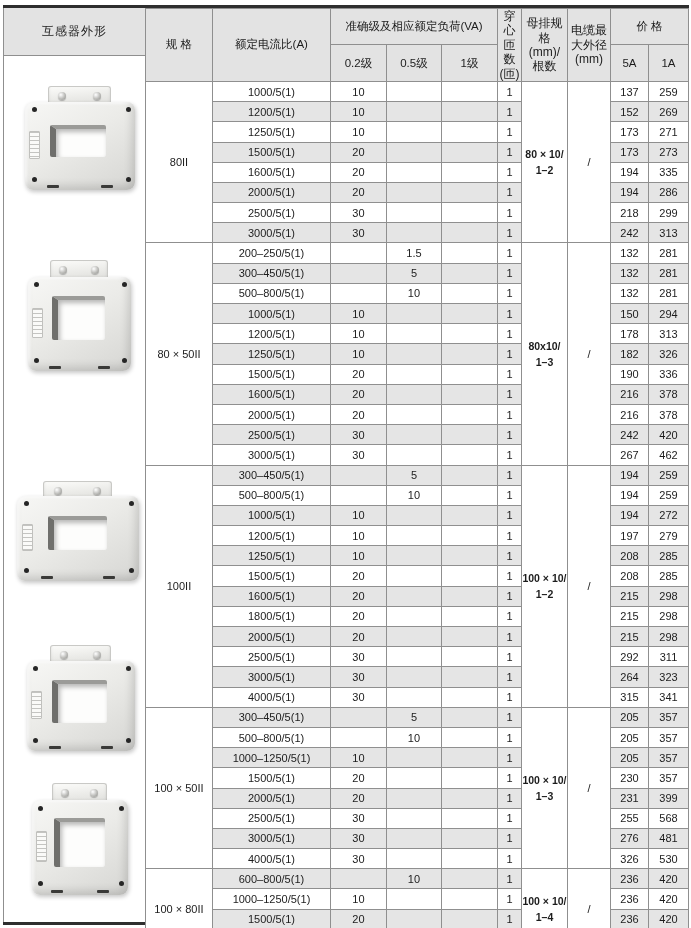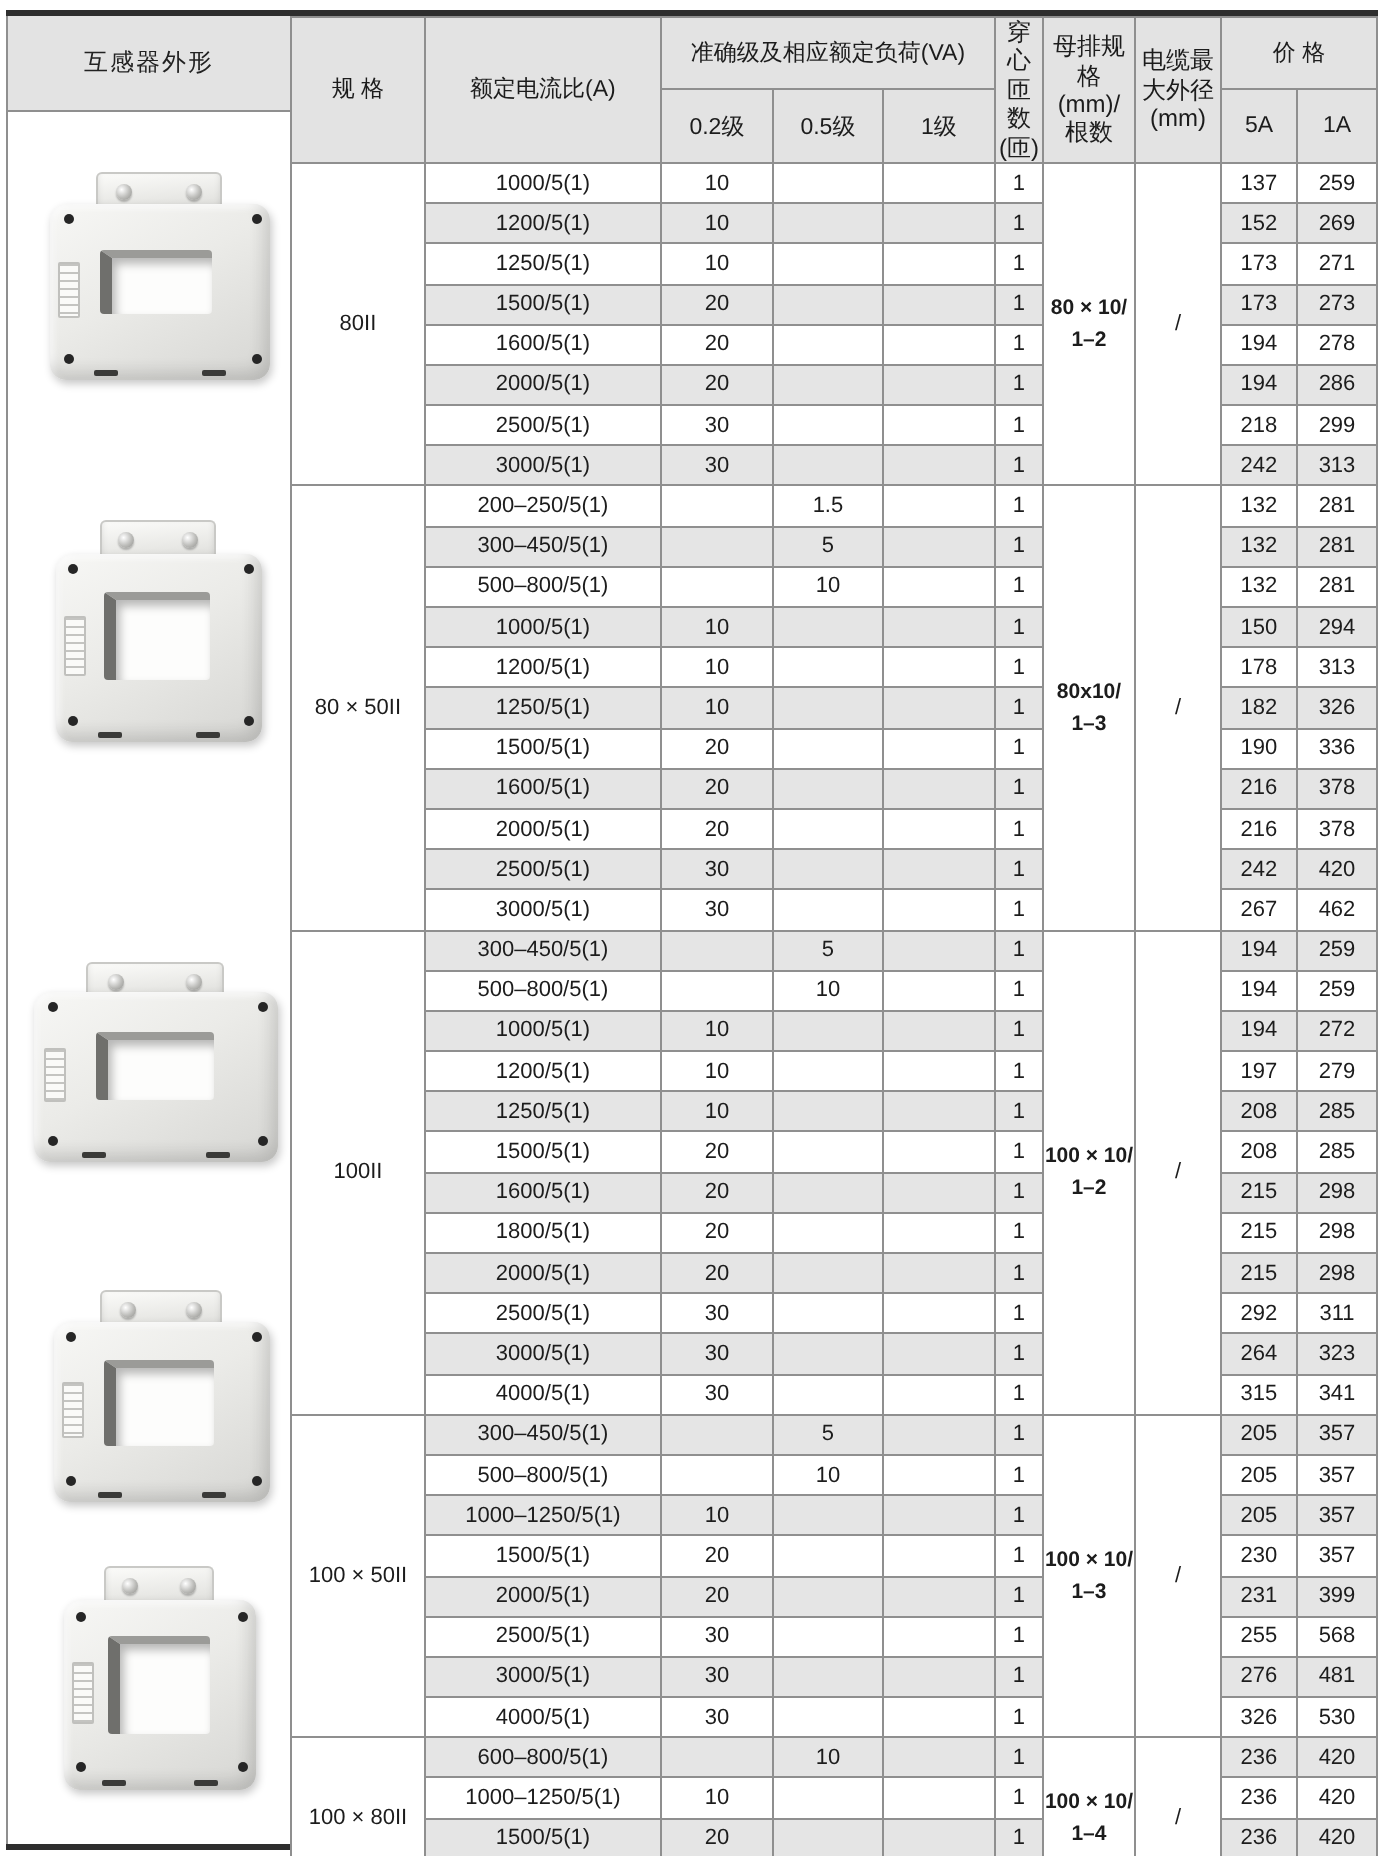--- a/index.html
+++ b/index.html
@@ -272,21 +272,21 @@
           <td>173</td>
           <td>273</td>
         </tr>
         <tr>
           <td class="ratio-cell">1600/5(1)</td>
           <td>20</td>
           <td></td>
           <td></td>
           <td>1</td>
           <td>194</td>
-          <td>278</td>
+          <td>335</td>
         </tr>
         <tr class="alt">
           <td class="ratio-cell">2000/5(1)</td>
           <td>20</td>
           <td></td>
           <td></td>
           <td>1</td>
           <td>194</td>
           <td>286</td>
         </tr>

